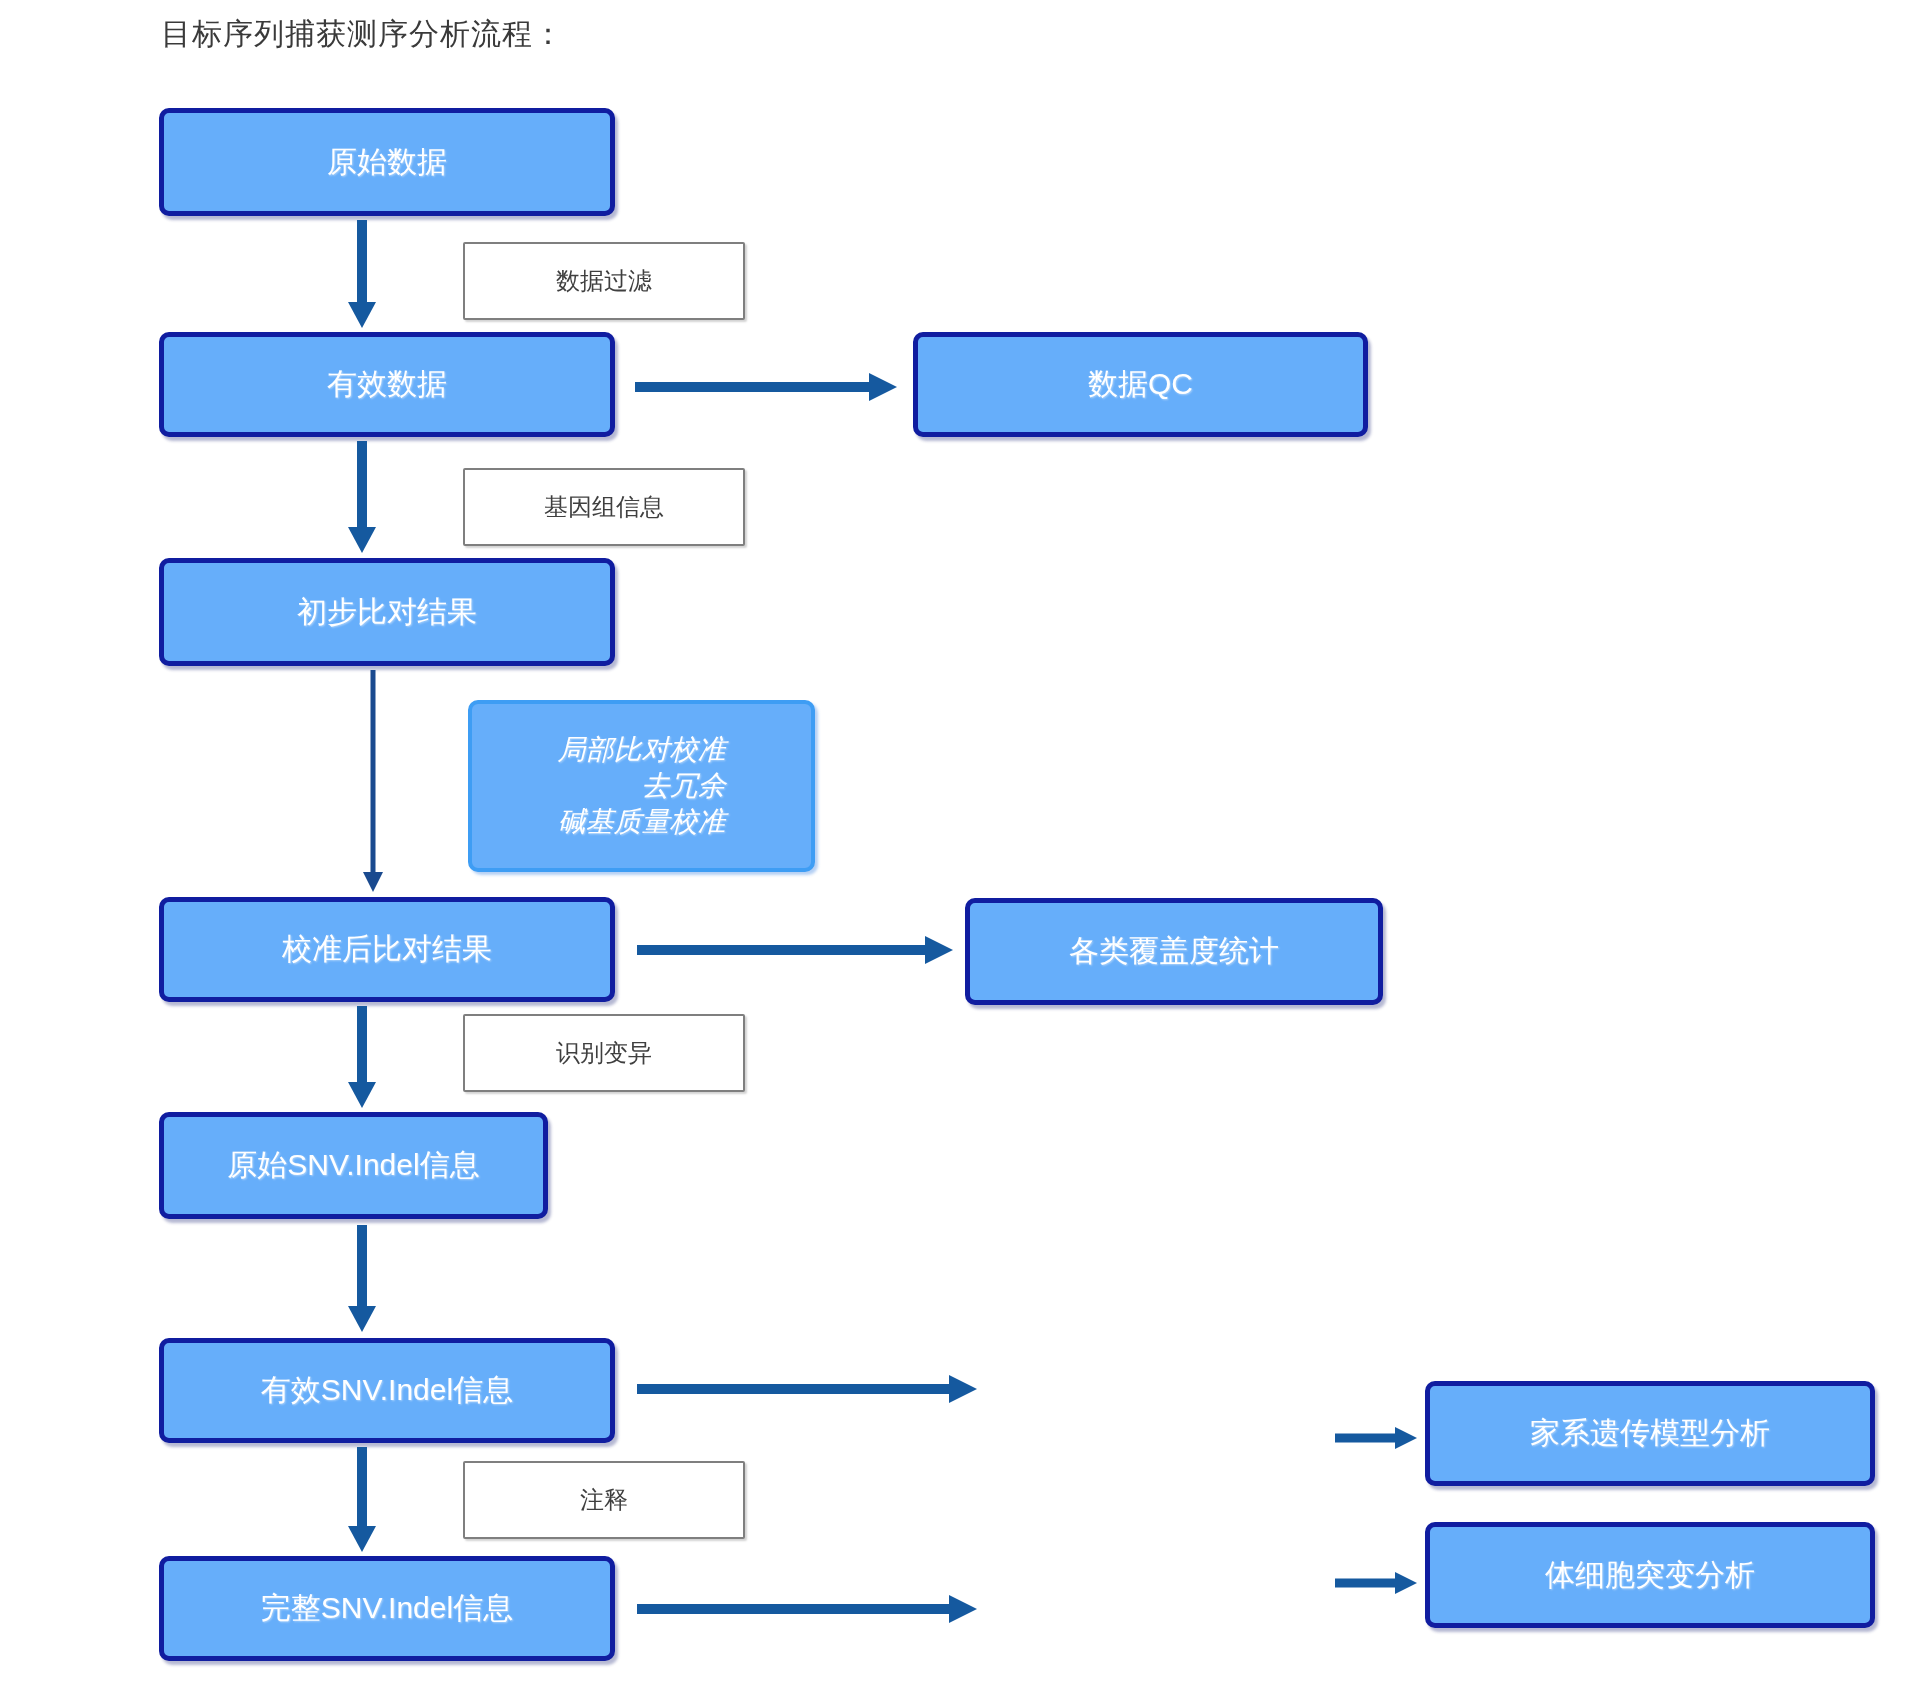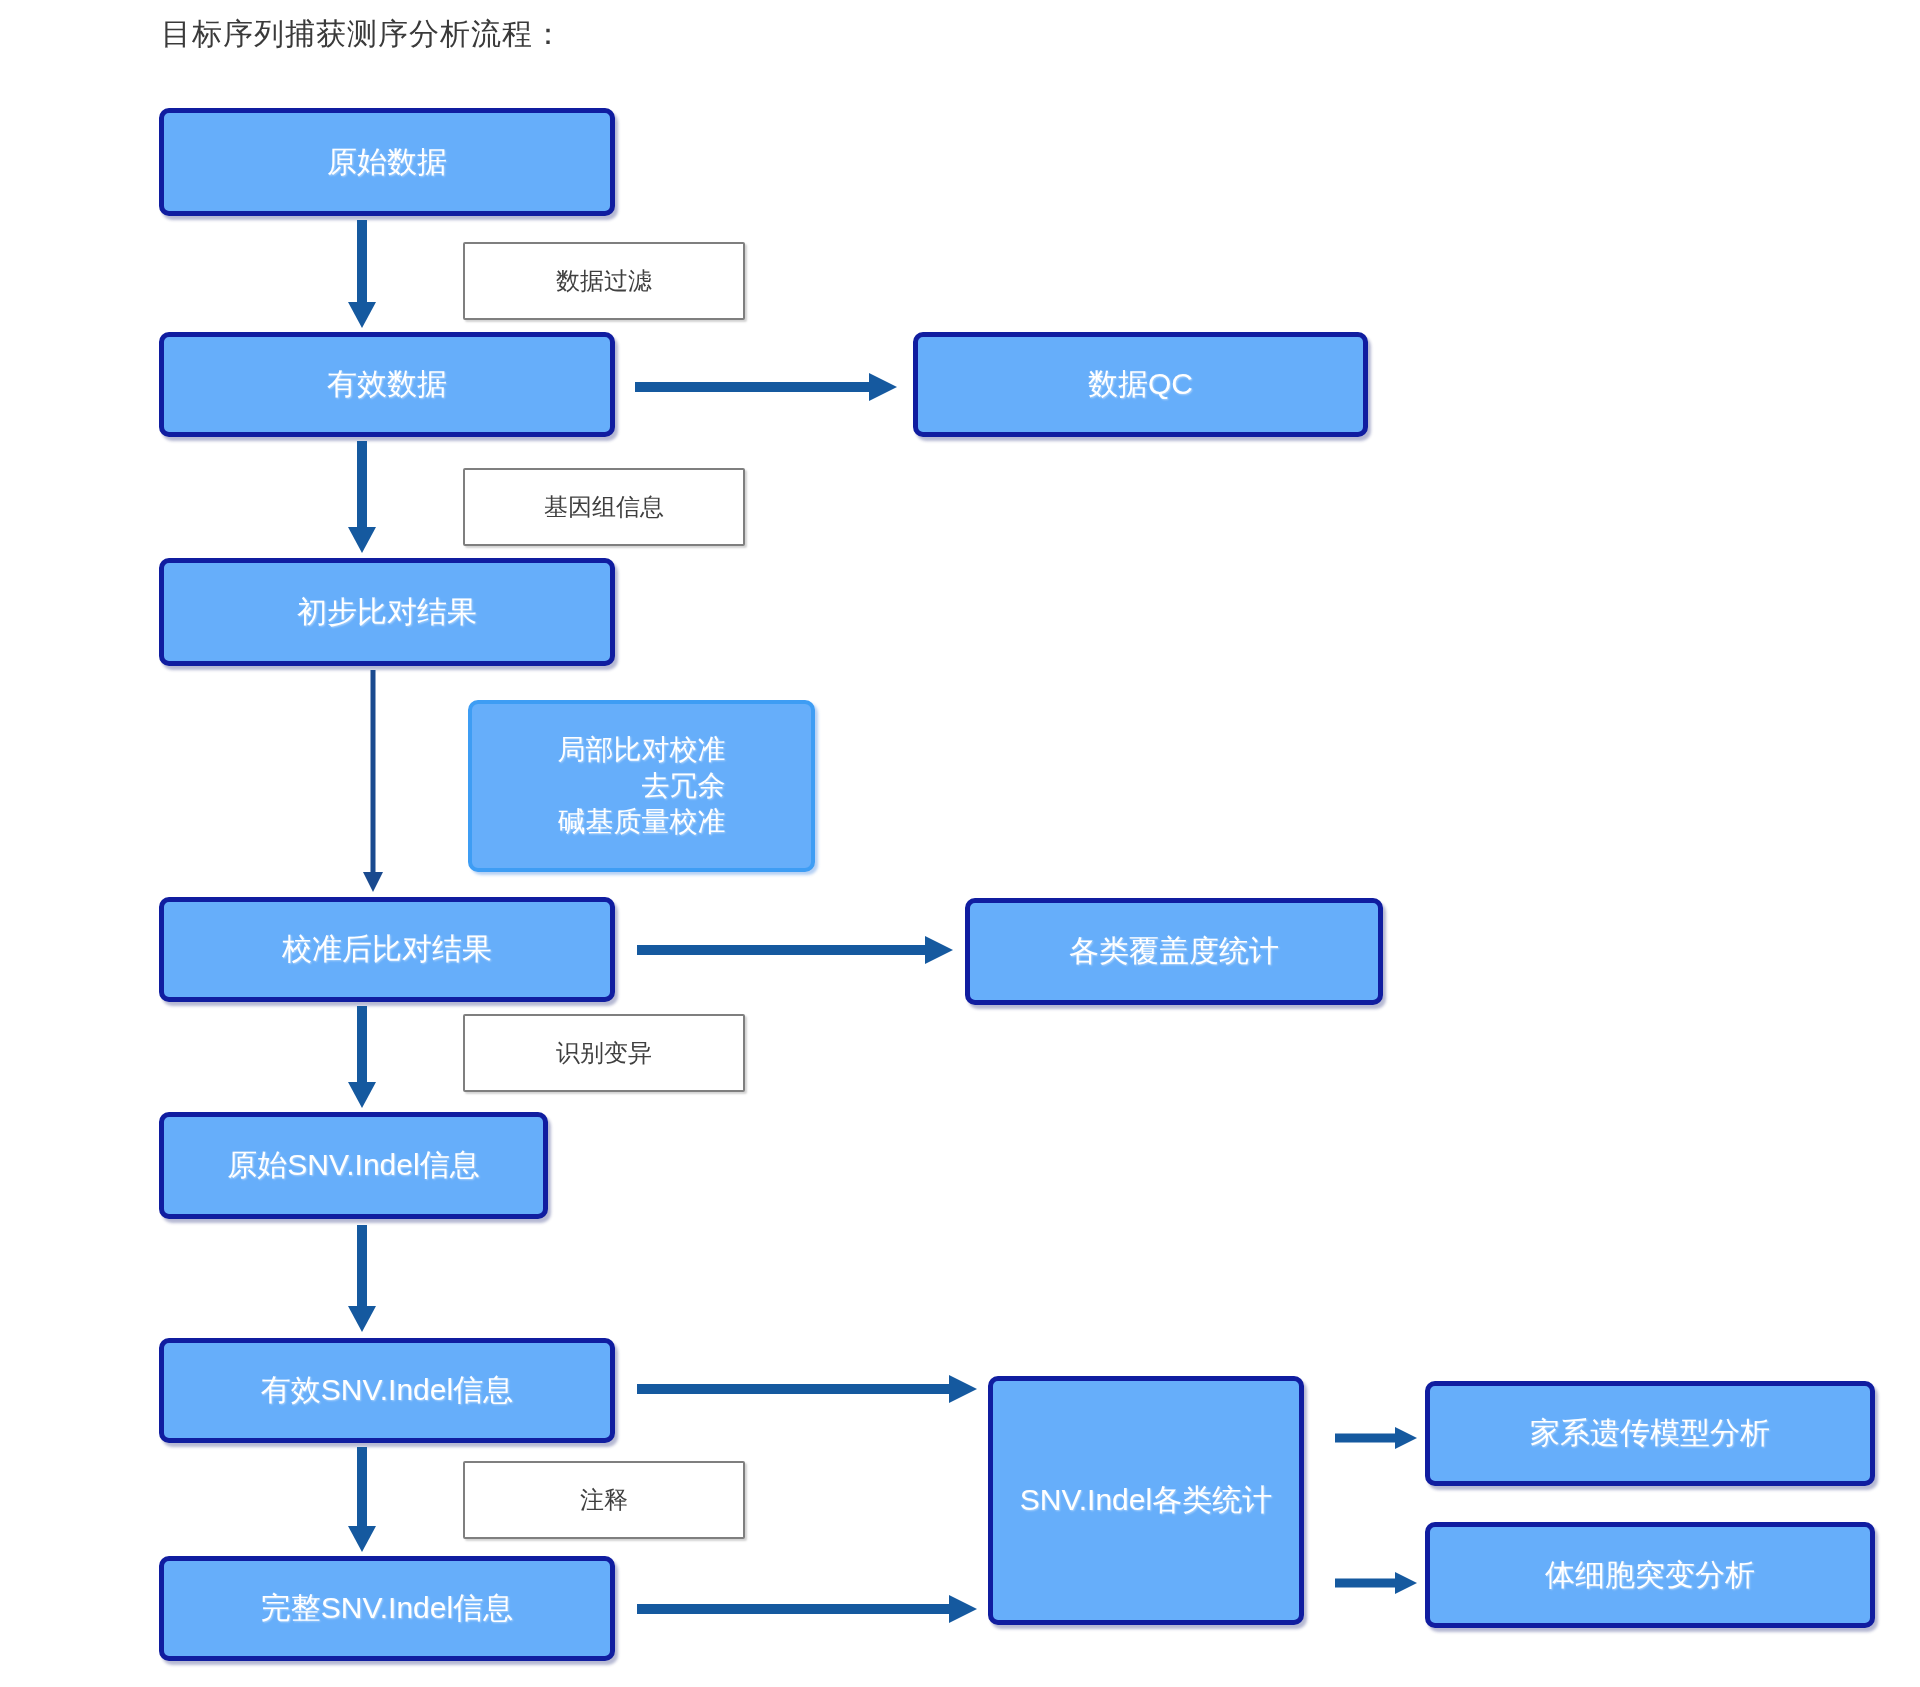--- a/index.html
+++ b/index.html
@@ -12,21 +12,21 @@
   body{font-family:"Liberation Sans","DejaVu Sans",sans-serif;}
   .canvas{position:relative;width:1920px;height:1687px;background:var(--canvas-bg);overflow:hidden;}
   .title{position:absolute;left:161px;top:14px;font-size:30px;color:var(--title-text);letter-spacing:1px;}
   .node{
     position:absolute;display:flex;align-items:center;justify-content:center;text-align:right;
     background:var(--node-fill);border:5px solid var(--node-border);border-radius:10px;
     color:var(--node-text);font-size:30px;
     box-shadow:3px 4px 3px rgba(13,22,110,0.30);
     text-shadow:1px 1px 2px rgba(255,255,255,0.45);
   }
-  .node.highlight{border:4px solid var(--highlight-border);box-shadow:3px 3px 3px rgba(90,150,230,0.45);}
+  .node.highlight{border:4px solid var(--highlight-border);box-shadow:3px 3px 3px rgba(90,150,230,0.45);font-style:italic;}
   .node.highlight .line{display:block;line-height:36px;}
   .steplabel{
     position:absolute;display:flex;align-items:center;justify-content:center;text-align:center;
     background:#ffffff;border:2px solid var(--label-border);border-radius:2px;
     color:var(--label-text);font-size:24px;box-shadow:2px 2px 2px rgba(130,130,130,0.35);
   }
   
   .varrow{position:absolute;width:30px;}
   .varrow .shaft{position:absolute;left:50%;transform:translateX(-50%);top:0;width:10px;height:calc(100% - 24px);background:var(--arrow);}
   .varrow .head{position:absolute;left:50%;transform:translateX(-50%);bottom:0;width:0;height:0;
@@ -125,21 +125,20 @@
 
   <div class="steplabel" style="left:463px;top:1461px;width:282px;height:78px">注释</div>
 
   <div class="node" style="left:159px;top:1556px;width:456px;height:105px">完整SNV.Indel信息</div>
 
   <div class="harrow" style="left:637px;top:1594px;width:340px">
     <div class="shaft"></div>
     <div class="head"></div>
   </div>
 
-  <div class="node" style="left:988px;top:1376px;width:316px;height:249px;padding:0 26px">SNV.Indel各类统计</div>
 
   <div class="harrow short" style="left:1335px;top:1423px;width:82px">
     <div class="shaft"></div>
     <div class="head"></div>
   </div>
 
   <div class="node" style="left:1425px;top:1381px;width:450px;height:105px">家系遗传模型分析</div>
 
   <div class="harrow short" style="left:1335px;top:1568px;width:82px">
     <div class="shaft"></div>

